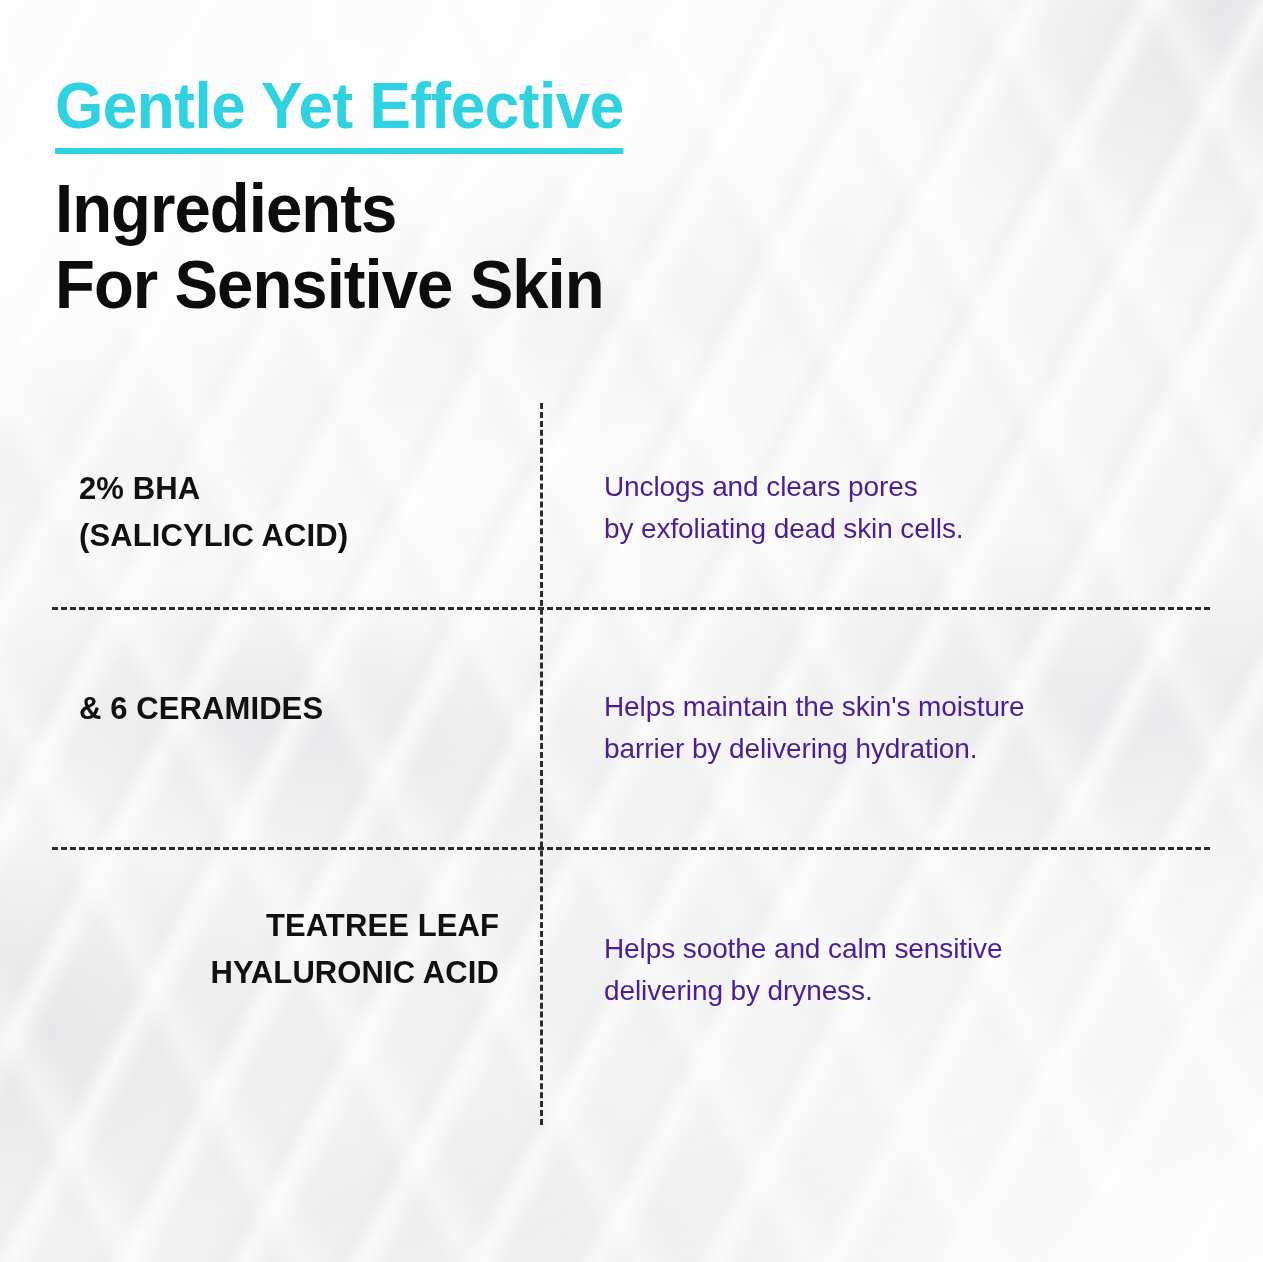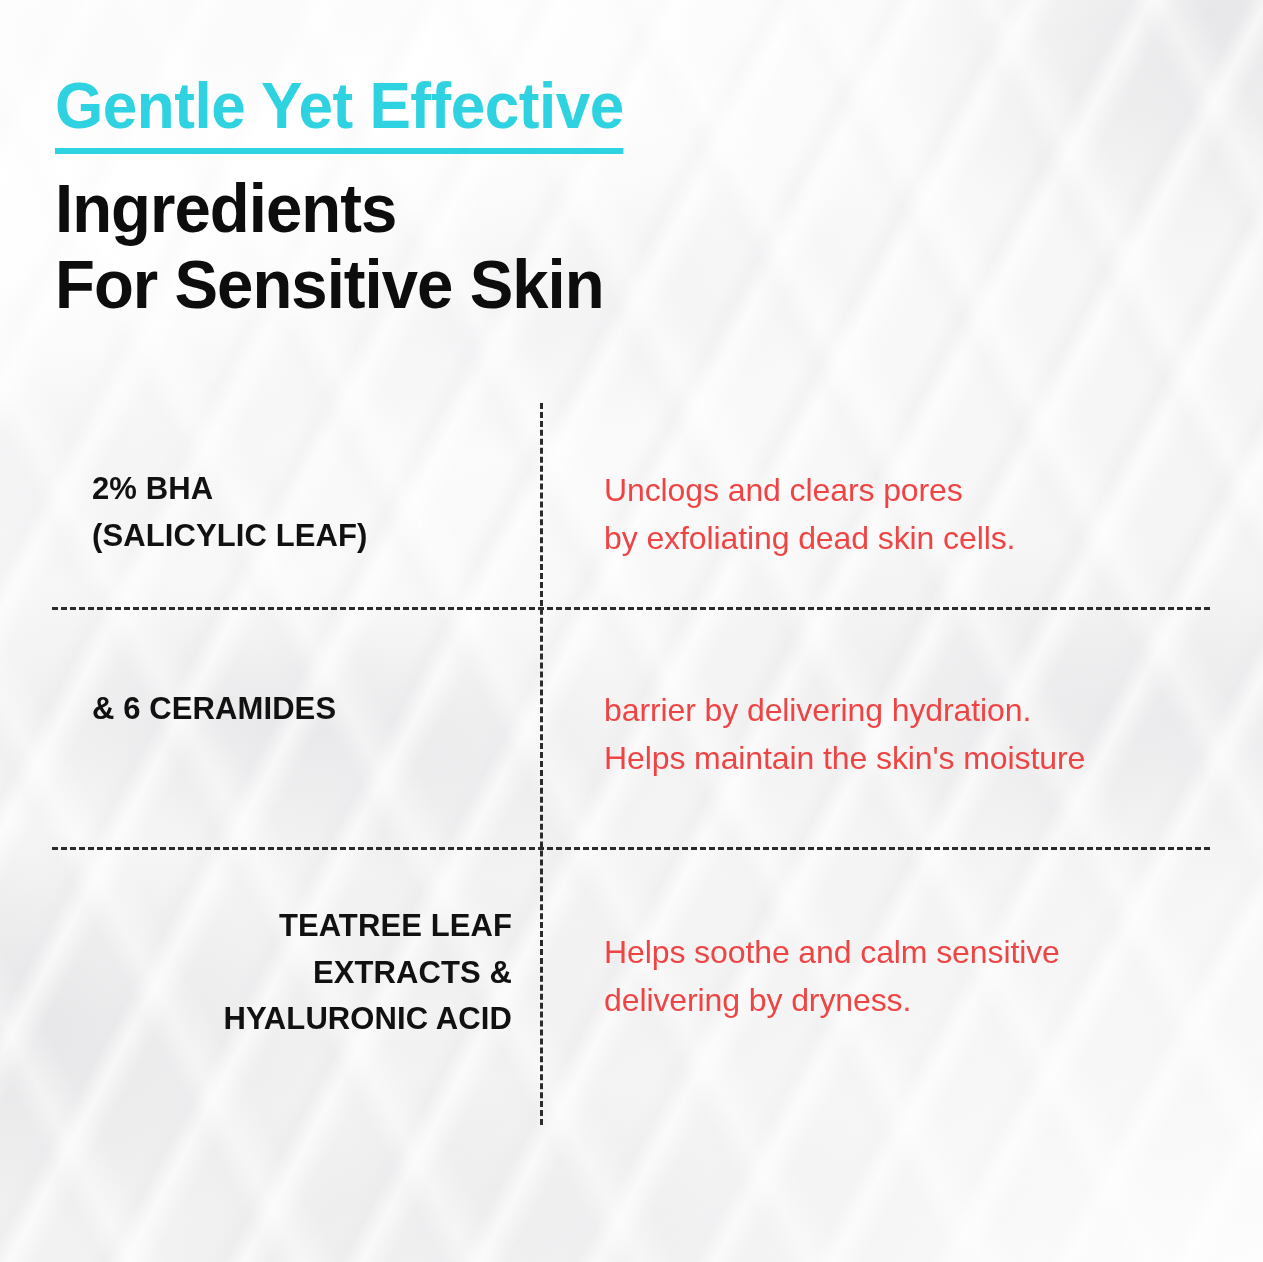--- a/index.html
+++ b/index.html
@@ -127,37 +127,37 @@
     height: 0;
     border-top: 3px dashed #2b2b2b;
   }
   .h-divider.r1 { top: 607px; }
   .h-divider.r2 { top: 847px; }
 
   
   .row { position: absolute; left: 0; width: 1263px; }
   .row .name {
     position: absolute;
-    left: 92px;
+    left: 79px;
     width: 420px;
     font-size: 31px;
     line-height: 1.50;
     font-weight: 700;
     letter-spacing: 0.1px;
     color: #111111;
   }
   .row .desc {
     position: absolute;
     left: 604px;
     width: 640px;
-    font-size: 32px;
+    font-size: 28px;
     line-height: 1.50;
     font-weight: 400;
     letter-spacing: -0.1px;
-    color: #ef4444;
+    color: #4c1d95;
   }
   .row .name .ln, .row .desc .ln { display: block; white-space: nowrap; }
 
   .row-1 { top: 466px; }
   .row-2 { top: 686px; }
   .row-3 .name { top: 903px; text-align: right; }
   .row-3 .desc { top: 928px; }
   .row-3 { top: 0; }
 </style>
 </head>
@@ -182,42 +182,41 @@
       </div>
     </div>
 
     <div class="v-divider"></div>
     <div class="h-divider r1"></div>
     <div class="h-divider r2"></div>
 
     <div class="row row-1">
       <div class="name">
         <span class="ln">2% BHA</span>
-        <span class="ln">(SALICYLIC LEAF)</span>
+        <span class="ln">(SALICYLIC ACID)</span>
       </div>
       <div class="desc">
         <span class="ln">Unclogs and clears pores</span>
         <span class="ln">by exfoliating dead skin cells.</span>
       </div>
     </div>
 
     <div class="row row-2">
       <div class="name">
         <span class="ln">&amp; 6 CERAMIDES</span>
       </div>
       <div class="desc">
+        <span class="ln">Helps maintain the skin's moisture</span>
         <span class="ln">barrier by delivering hydration.</span>
-        <span class="ln">Helps maintain the skin's moisture</span>
       </div>
     </div>
 
     <div class="row row-3">
       <div class="name">
         <span class="ln">TEATREE LEAF</span>
-        <span class="ln">EXTRACTS &amp;</span>
         <span class="ln">HYALURONIC ACID</span>
       </div>
       <div class="desc">
         <span class="ln">Helps soothe and calm sensitive</span>
         <span class="ln">delivering by dryness.</span>
       </div>
     </div>
 
   </div>
 </div>

